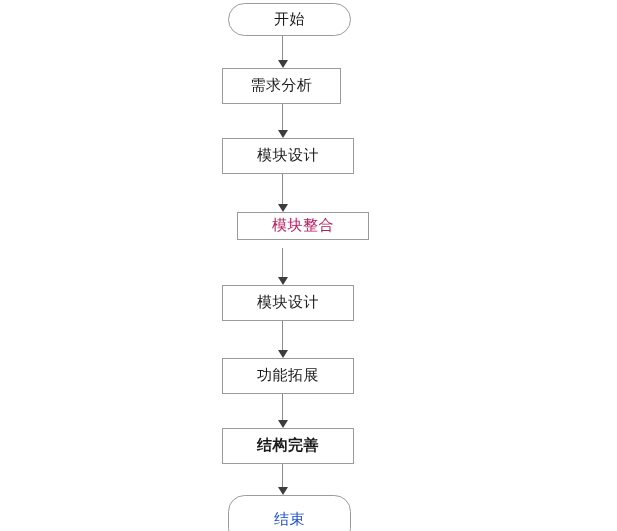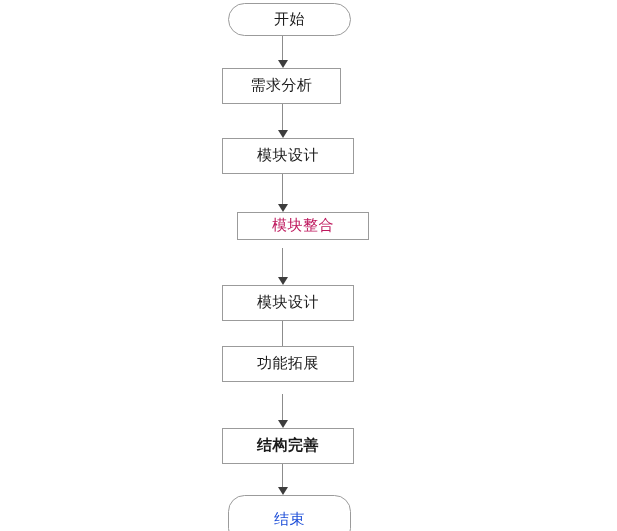--- a/index.html
+++ b/index.html
@@ -106,21 +106,21 @@
     </div>
     <div class="node node-process" style="left: 222px; top: 138px; width: 132px; height: 36px; border-color: rgb(155, 155, 155); background: rgb(255, 255, 255); color: rgb(26, 26, 26);">
       <span class="node-label">模块设计</span>
     </div>
     <div class="node node-process" style="left: 237px; top: 212px; width: 132px; height: 28px; border-color: rgb(155, 155, 155); background: rgb(255, 255, 255); color: #be185d;">
       <span class="node-label">模块整合</span>
     </div>
     <div class="node node-process" style="left: 222px; top: 285px; width: 132px; height: 36px; border-color: rgb(155, 155, 155); background: rgb(255, 255, 255); color: rgb(26, 26, 26);">
       <span class="node-label">模块设计</span>
     </div>
-    <div class="node node-process" style="left: 222px; top: 346px; width: 132px; height: 36px; border-color: rgb(155, 155, 155); background: rgb(255, 255, 255); color: rgb(26, 26, 26);">
+    <div class="node node-process" style="left: 222px; top: 358px; width: 132px; height: 36px; border-color: rgb(155, 155, 155); background: rgb(255, 255, 255); color: rgb(26, 26, 26);">
       <span class="node-label">功能拓展</span>
     </div>
     <div class="node node-process" style="left: 222px; top: 428px; width: 132px; height: 36px; border-color: rgb(155, 155, 155); background: rgb(255, 255, 255); color: rgb(26, 26, 26); font-weight: bold;">
       <span class="node-label">结构完善</span>
     </div>
     <div class="node node-terminal" style="left: 228px; top: 495px; width: 123px; height: 50px; border-color: rgb(155, 155, 155); background: rgb(255, 255, 255); color: #1d4ed8; border-radius: 16.5px;">
       <span class="node-label">结束</span>
     </div>
   </div>
 

